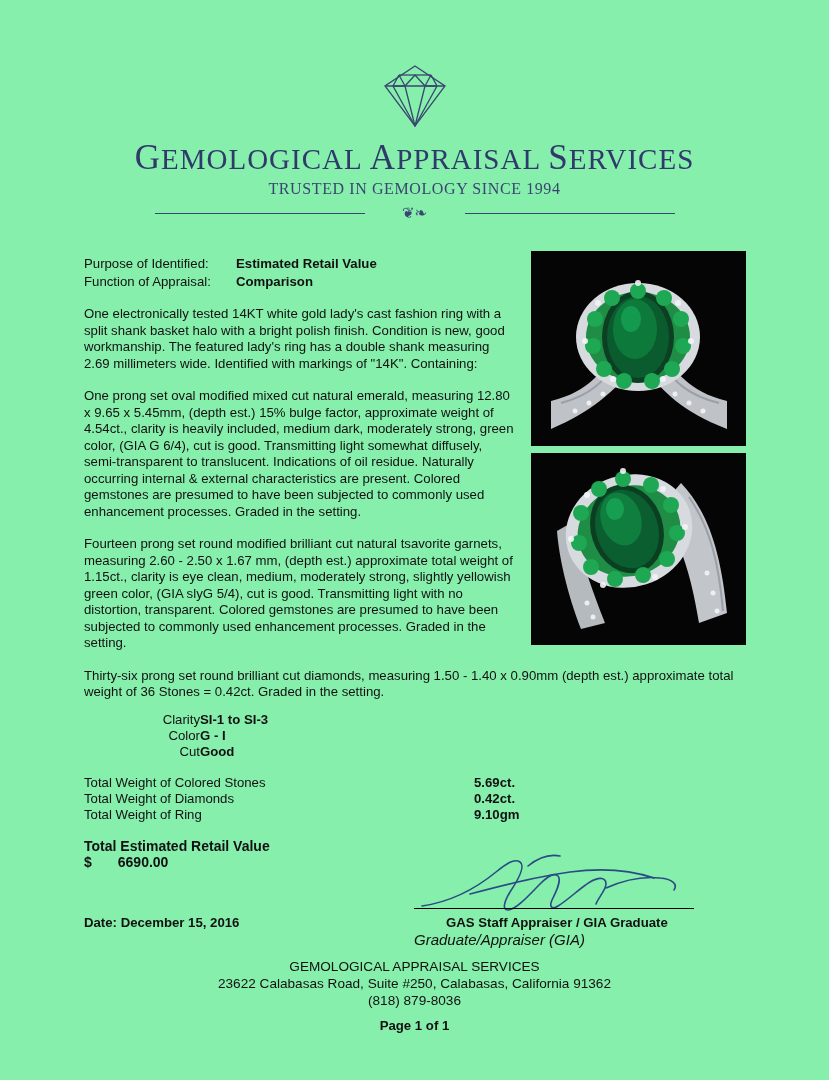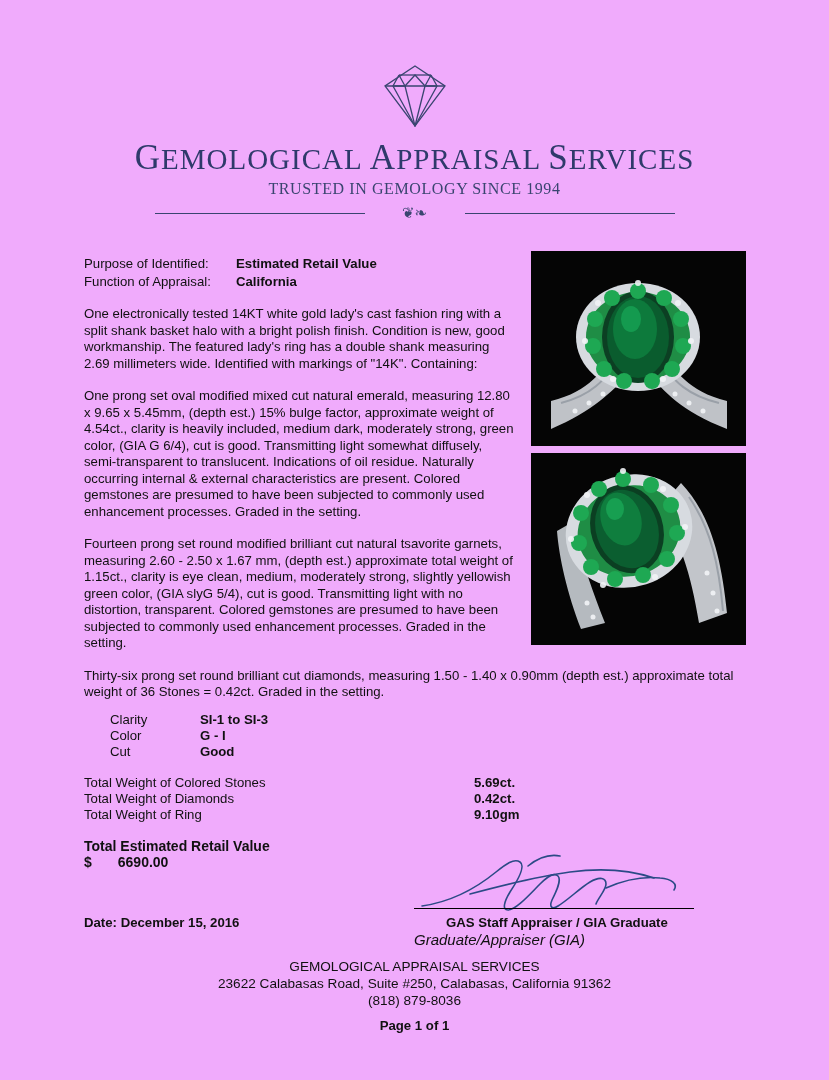--- a/index.html
+++ b/index.html
@@ -4,21 +4,21 @@
 <style>
   html, body {
     margin: 0;
     padding: 0;
     background: #e8e8e8;
   }
   .page {
     position: relative;
     width: 829px;
     height: 1080px;
-    background: #f0abfc;
+    background: #86efac;
     margin: 0 auto;
     overflow: hidden;
     font-family: "Liberation Sans", sans-serif;
     color: #111;
   }
 
   
   .letterhead {
     position: absolute;
     top: 60px;
@@ -116,21 +116,21 @@
 
   
   .specs {
     position: absolute;
     left: 110px;
     top: 712px;
     font-size: 13.2px;
     line-height: 16px;
   }
   .specs .row { display: flex; }
-  .specs .k { width: 90px; flex: 0 0 90px; }
+  .specs .k { width: 90px; flex: 0 0 90px; text-align: right; }
   .specs .v { font-weight: bold; }
 
   .totals {
     position: absolute;
     left: 84px;
     top: 775px;
     width: 560px;
     font-size: 13.2px;
     line-height: 16px;
   }
@@ -338,21 +338,21 @@
 
   <div class="content">
 
     <div class="purpose-block">
       <div class="purpose-row">
         <div class="lbl">Purpose of Identified:</div>
         <div class="val">Estimated Retail Value</div>
       </div>
       <div class="purpose-row">
         <div class="lbl">Function of Appraisal:</div>
-        <div class="val">California</div>
+        <div class="val">Comparison</div>
       </div>
     </div>
 
     <div class="para">One electronically tested 14KT white gold lady's cast fashion ring with a split shank basket halo with a bright polish finish. Condition is new, good workmanship. The featured lady's ring has a double shank measuring 2.69 millimeters wide. Identified with markings of "14K".  Containing:</div>
     <div class="para">One prong set oval modified mixed cut natural emerald, measuring 12.80 x 9.65 x 5.45mm, (depth est.) 15% bulge factor, approximate weight of 4.54ct., clarity is heavily included, medium dark, moderately strong, green color, (GIA G 6/4), cut is good. Transmitting light somewhat diffusely, semi-transparent to translucent. Indications of oil residue. Naturally occurring internal &amp; external characteristics are present. Colored gemstones are presumed to have been subjected to commonly used enhancement processes. Graded in the setting.</div>
     <div class="para">Fourteen prong set round modified brilliant cut natural tsavorite garnets, measuring 2.60 - 2.50 x 1.67 mm, (depth est.) approximate total weight of 1.15ct., clarity is eye clean, medium, moderately strong, slightly yellowish green color, (GIA slyG 5/4), cut is good. Transmitting light with no distortion, transparent. Colored gemstones are presumed to have been subjected to commonly used enhancement processes. Graded in the setting.</div>
     <div class="para wide">Thirty-six prong set round brilliant cut diamonds, measuring 1.50 - 1.40 x 0.90mm (depth est.) approximate total weight of 36 Stones = 0.42ct. Graded in the setting.</div>
   </div>
 
   <div class="specs">

